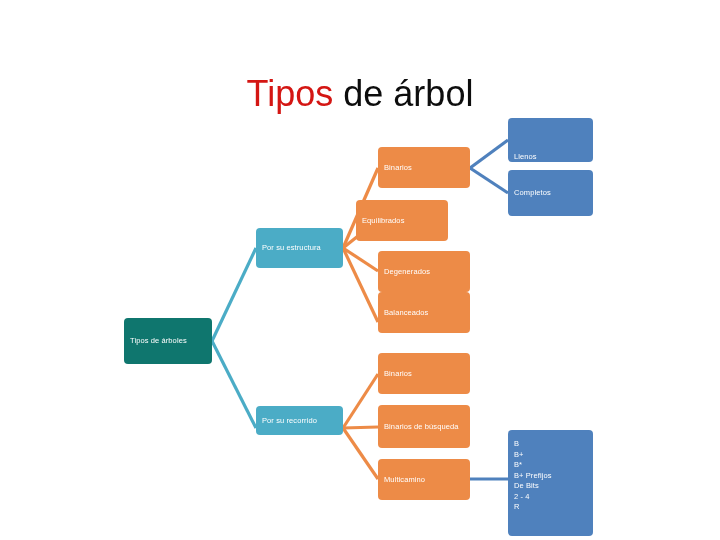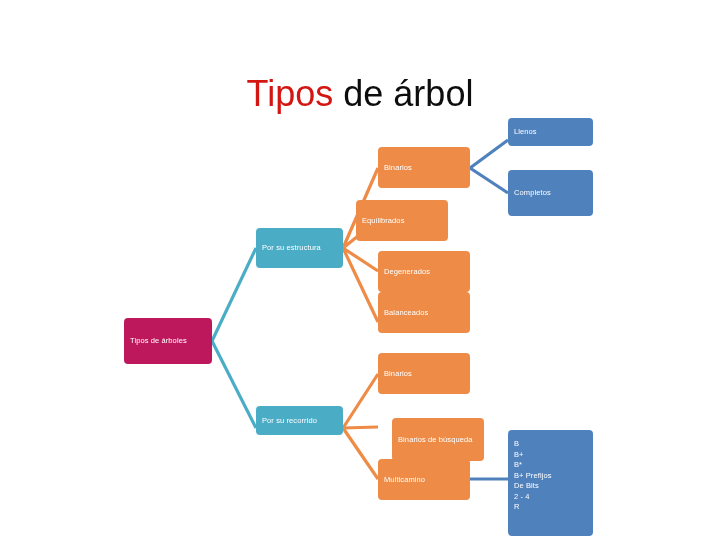--- a/index.html
+++ b/index.html
@@ -51,21 +51,21 @@
     border-radius: 4px;
     color: #ffffff;
     display: flex;
     align-items: center;
     padding: 0 6px;
     font-size: 7.5px;
     line-height: 10px;
     letter-spacing: .1px;
     overflow: hidden;
   }
-  .node.green  { background: #be185d; }
+  .node.green  { background: #0f766e; }
   .node.teal   { background: #4bacc6; }
   .node.orange { background: #ed8b47; }
   .node.blue   { background: #4f81bd; }
 
   .node.list {
     align-items: flex-start;
     padding: 9px 6px 6px 6px;
     flex-direction: column;
   }
   .node.list .li {
@@ -125,31 +125,31 @@
   <div class="node orange" style="left:356px; top:200px; width:92px; height:41px;">
     <span>Equilibrados</span>
   </div>
   <div class="node orange" style="left:378px; top:251px; width:92px; height:41px;">
     <span>Degenerados</span>
   </div>
   <div class="node orange" style="left:378px; top:292px; width:92px; height:41px;">
     <span>Balanceados</span>
   </div>
 
-  <div class="node blue" style="left:508px; top:118px; width:85px; height:28px;">
+  <div class="node blue" style="left:508px; top:118px; width:85px; height:44px;align-items:flex-end;">
     <span>Llenos</span>
   </div>
   <div class="node blue" style="left:508px; top:170px; width:85px; height:46px;">
     <span>Completos</span>
   </div>
 
   <div class="node orange" style="left:378px; top:353px; width:92px; height:41px;">
     <span>Binarios</span>
   </div>
-  <div class="node orange" style="left:378px; top:418px; width:92px; height:43px;margin-left:14px;">
+  <div class="node orange" style="left:378px; top:405px; width:92px; height:43px;">
     <span>Binarios de búsqueda</span>
   </div>
   <div class="node orange" style="left:378px; top:459px; width:92px; height:41px;">
     <span>Multicamino</span>
   </div>
 
   <div class="node blue list" style="left:508px; top:430px; width:85px; height:106px;">
     <span class="li">B</span>
     <span class="li">B+</span>
     <span class="li">B*</span>

